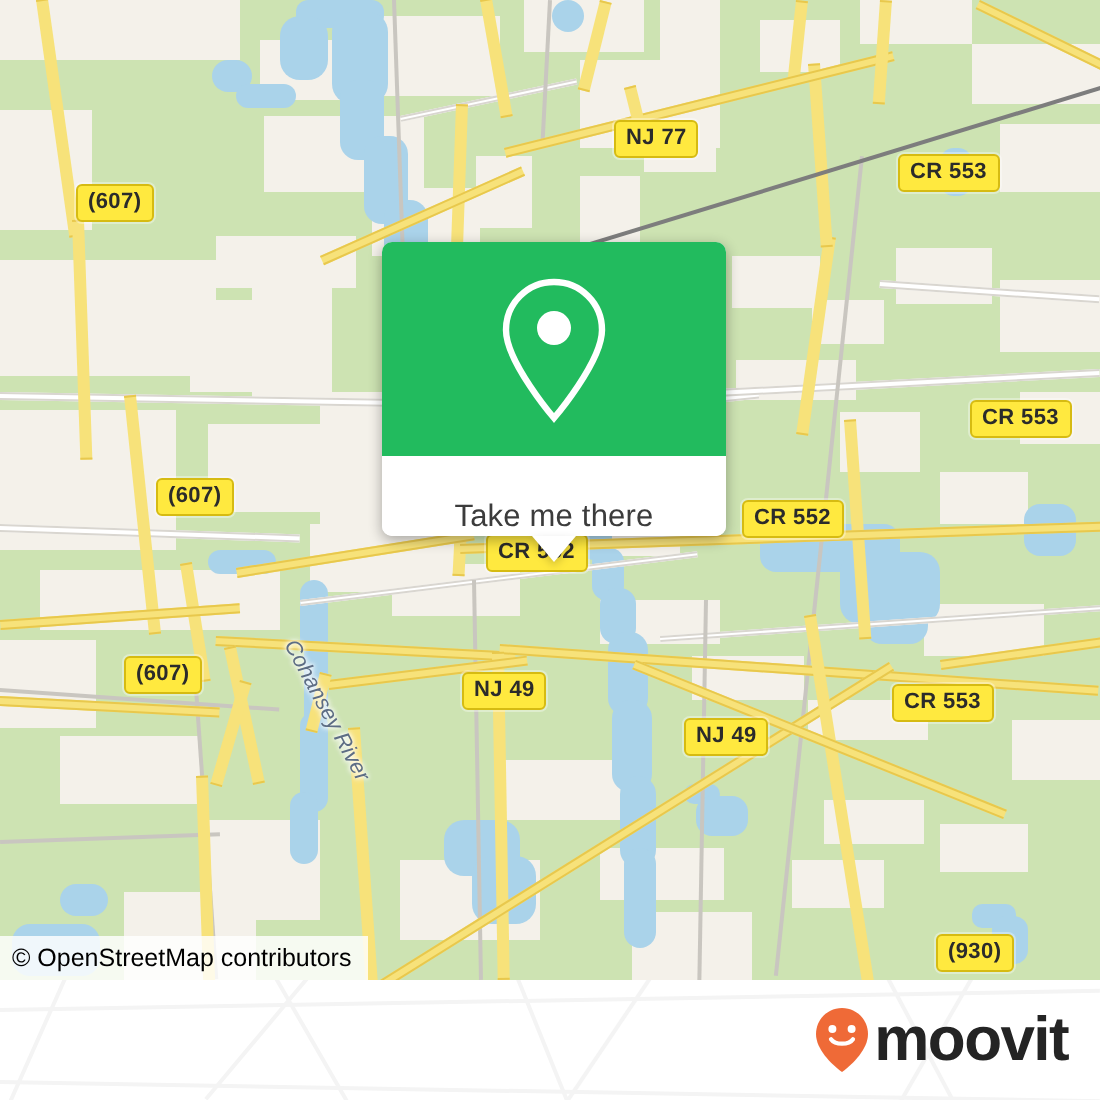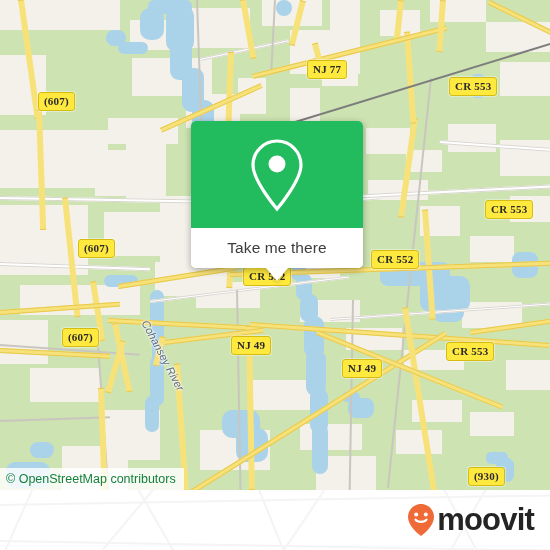--- a/index.html
+++ b/index.html
@@ -35,36 +35,35 @@
     border:1px solid #d6bb12;
     border-radius:3px;
     color:#2b2b2b;
     font-size:11px;
     font-weight:bold;
     line-height:14px;
     padding:1px 5px 2px 5px;
     white-space:nowrap;
     letter-spacing:.2px;
     box-shadow:0 0 0 1px rgba(255,255,255,.35);
-    font-family:Liberation Serif, serif;
   }
   .rivlabel{
     position:absolute;
     color:#5d6d84;
     font-size:11px;
     font-style:italic;
     white-space:nowrap;
     text-shadow:0 0 3px #fff,0 0 3px #fff,0 0 2px #fff;
   }
 
   
   #attrib{
     position:absolute;left:0;bottom:0;
     background:rgba(255,255,255,.82);
-    color:#15803d;
+    color:#000000;
     font-size:12.5px;
     line-height:22px;
     padding:0 8px 0 6px;
     white-space:nowrap;
   }
 
   
   #card{
     position:absolute;left:191px;top:121px;width:172px;
     border-radius:5px;
@@ -75,21 +74,21 @@
   #card-top{
     background:#22bb5e;
     height:107px;
     border-radius:5px 5px 0 0;
     display:flex;align-items:center;justify-content:center;
   }
   #card-bottom{
     background:#fff;
     height:40px;
     border-radius:0 0 5px 5px;
-    display:flex;align-items:center;justify-content:center;
+    display:flex;align-items:flex-end;justify-content:center;
     position:relative;
   }
   #card-label{
     color:#3c3c3c;
     font-size:15.5px;
     letter-spacing:.1px;
   }
   #card-tail{
     position:absolute;left:50%;margin-left:-11px;top:40px;
     width:0;height:0;

